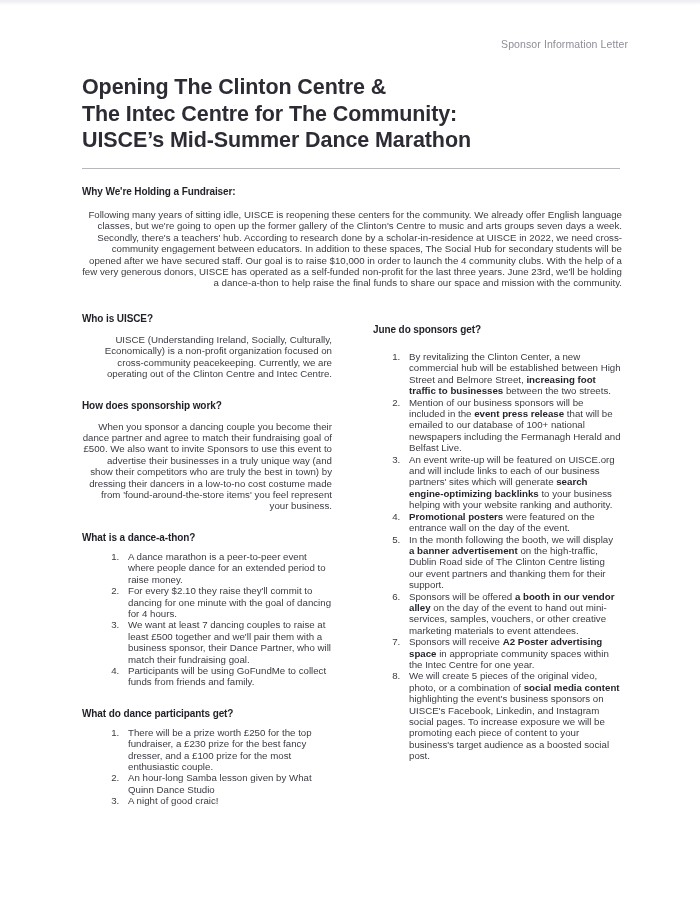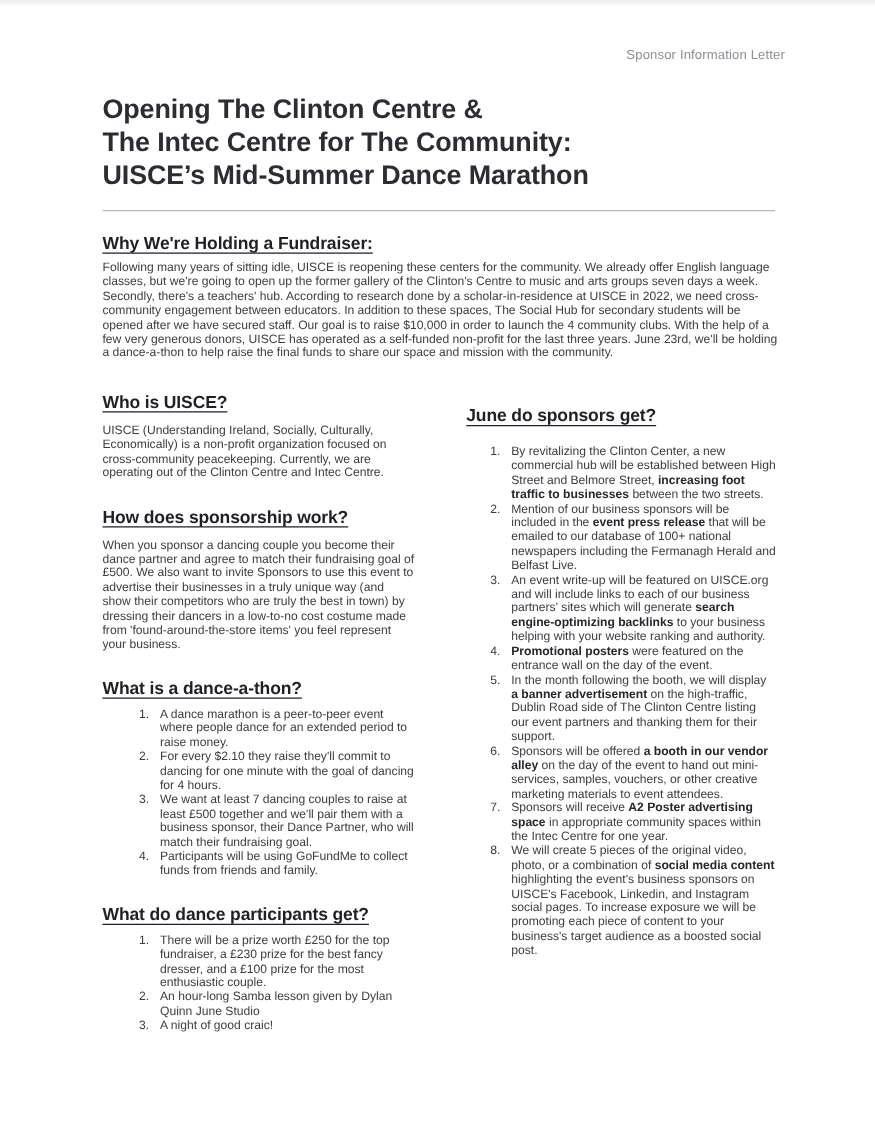--- a/index.html
+++ b/index.html
@@ -56,34 +56,33 @@
   }
   .rule {
     position: absolute;
     top: 168px;
     left: 82px;
     width: 538px;
     height: 1px;
     background: #b7b7bd;
   }
   h2.sec {
-    font-size: 14px;
+    font-size: 10px;
     font-weight: bold;
     color: #1f1f27;
     margin: 0;
-    text-decoration: underline;
     text-underline-offset: 2.5px;
     letter-spacing: -0.1px;
   }
   .para {
     font-size: 9.7px;
     line-height: 11.4px;
     color: #3b3b43;
     margin: 0;
-    text-align: left;
+    text-align: right;
   }
   
   .intro-head {
     position: absolute;
     top: 186px;
     left: 82px;
   }
   .intro-body {
     position: absolute;
     top: 209px;
@@ -169,21 +168,21 @@
           <li>For every $2.10 they raise they'll commit to dancing for one minute with the goal of dancing for 4 hours.</li>
           <li>We want at least 7 dancing couples to raise at least £500 together and we'll pair them with a business sponsor, their Dance Partner, who will match their fundraising goal.</li>
           <li>Participants will be using GoFundMe to collect funds from friends and family.</li>
         </ol>
     </div>
 
     <div class="blk">
       <h2 class="sec">What do dance participants get?</h2>
       <ol class="numlist">
           <li>There will be a prize worth £250 for the top fundraiser, a £230 prize for the best fancy dresser, and a £100 prize for the most enthusiastic couple.</li>
-          <li>An hour-long Samba lesson given by Dylan Quinn June Studio</li>
+          <li>An hour-long Samba lesson given by What Quinn Dance Studio</li>
           <li>A night of good craic!</li>
         </ol>
     </div>
 
   </div>
 
   <div class="col-right">
     <div class="blk">
       <h2 class="sec">June do sponsors get?</h2>
       <ol class="numlist">

